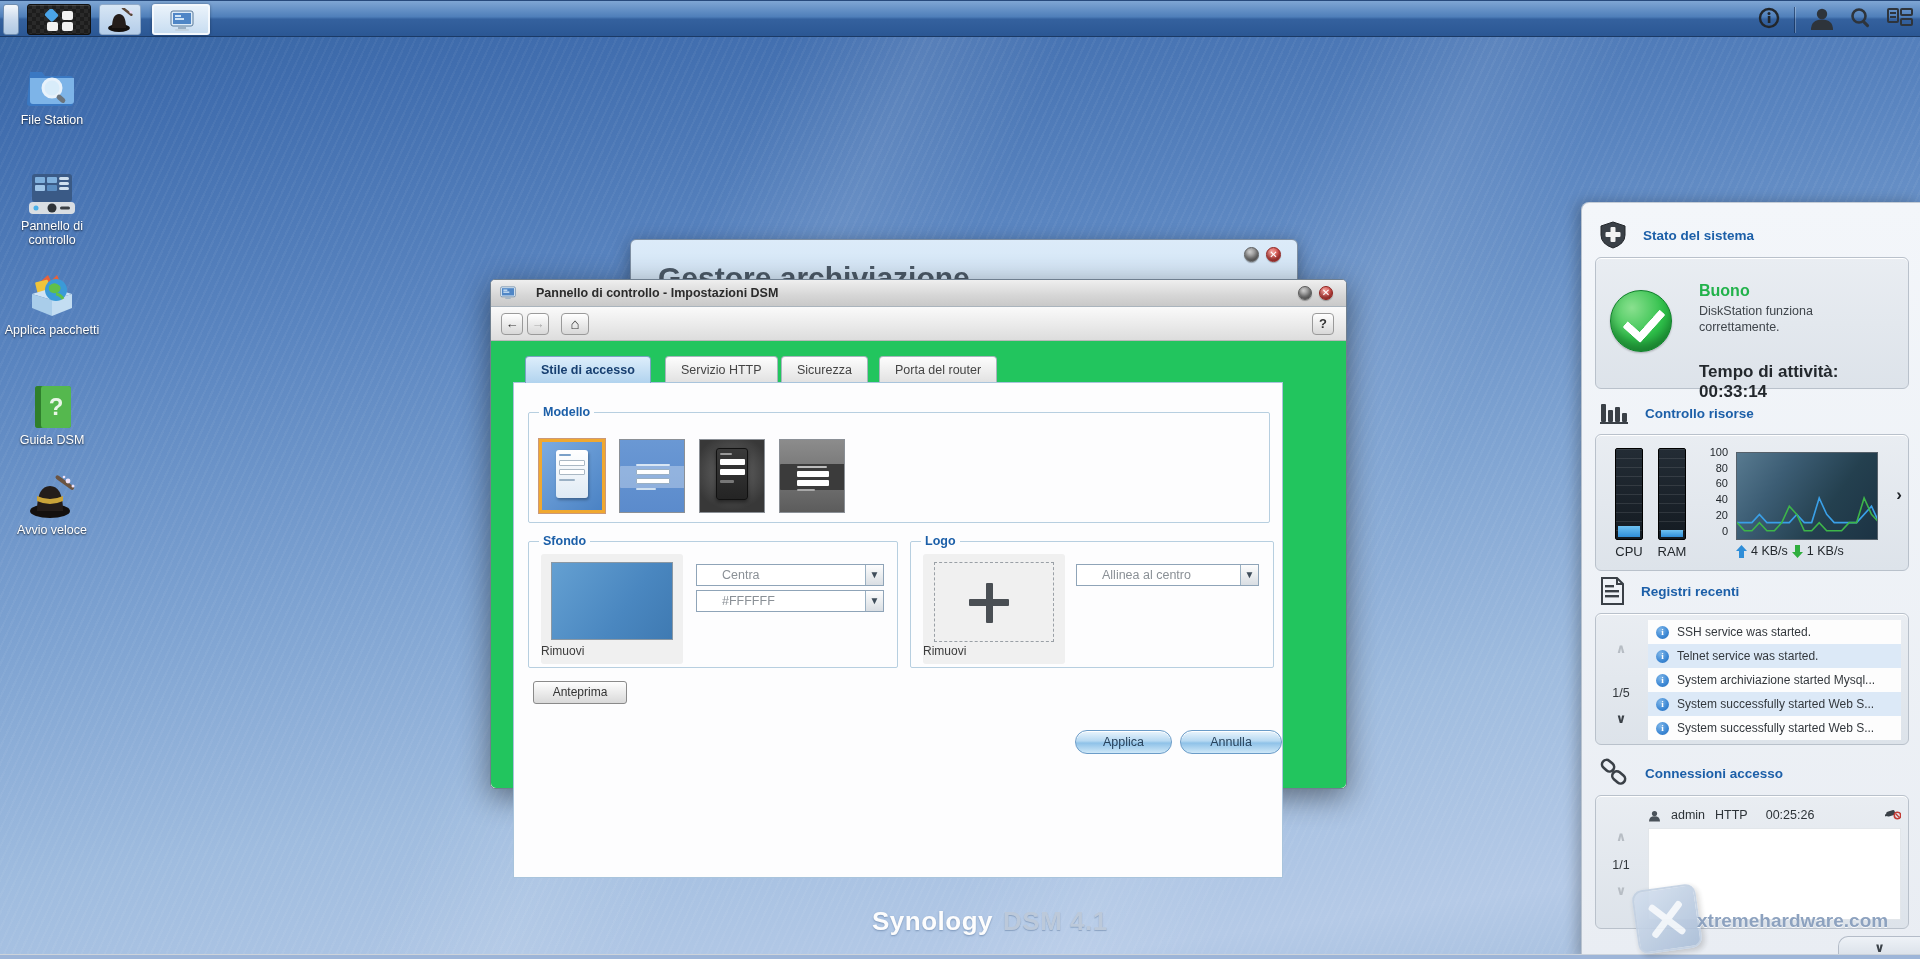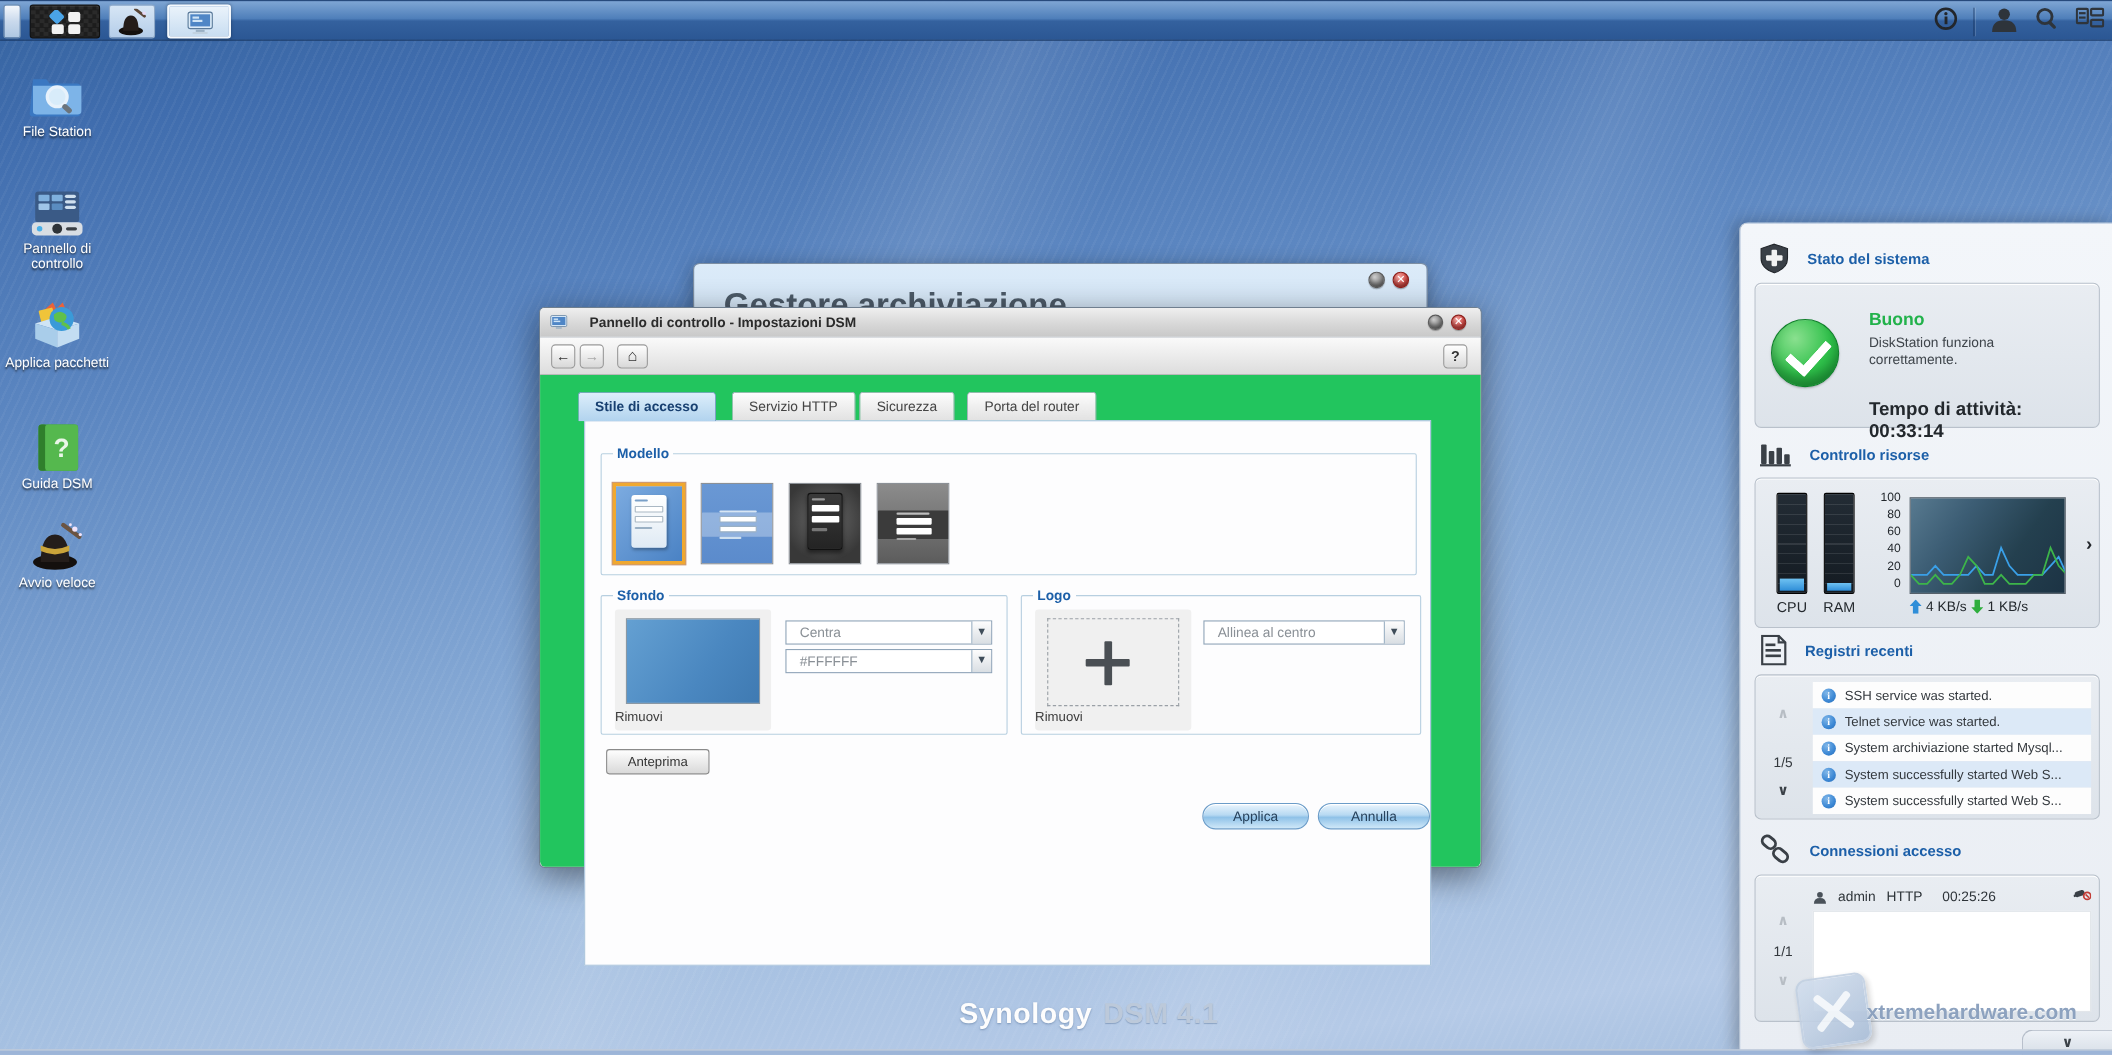--- a/index.html
+++ b/index.html
@@ -54,31 +54,31 @@
   #dlg-toolbar { position:absolute; left:0; top:27px; right:0; height:34px;
     background:linear-gradient(#fafafa,#dddddd); border-bottom:1px solid #b9b9b9; }
   .nav-btn { position:absolute; top:6px; width:22px; height:22px; border-radius:4px; text-align:center; line-height:20px;
     background:linear-gradient(#ffffff,#d8d8d8); border:1px solid #9a9a9a; font-size:13px; font-weight:bold; color:#333; cursor:pointer; }
   .nav-btn.disabled { color:#aaa; cursor:default; }
   #dlg-body { position:absolute; left:0; top:61px; right:0; bottom:0; background:#22c55e; border-radius:0 0 5px 5px; }
   .tab { position:absolute; top:15px; height:26px; padding:0 15px; line-height:26px; font-size:12.5px; color:#444;
     background:linear-gradient(#fdfdfd,#e2e2e2); border:1px solid #a8b4bd; border-bottom:none;
     border-radius:4px 4px 0 0; cursor:pointer; z-index:2; }
   .tab.active { background:linear-gradient(#ddeefb,#b1d3ee); color:#173f70; font-weight:bold; border-color:#7ba2c4; height:27px; }
-  #tab-panel { position:absolute; left:40px; top:41px; width:770px; height:496px; background:#fdfdfe; border:1px solid #a9c4dc; z-index:1; }
+  #tab-panel { position:absolute; left:22px; top:41px; width:770px; height:496px; background:#fdfdfe; border:1px solid #a9c4dc; z-index:1; }
   fieldset.fs { position:absolute; border:1px solid #b7cfe0; border-radius:2px; }
   fieldset.fs legend { margin-left:10px; padding:0 4px; font-size:12.5px; font-weight:bold; color:#1c5fa8; }
   .thumb { position:absolute; top:20px; width:66px; height:74px; border:1px solid #8b9096; cursor:pointer; overflow:hidden; }
   .thumb.selected { border:3px solid #f0a830; box-shadow:0 0 0 1px #c97; }
   .mini-card { position:absolute; border-radius:3px; }
   .mini-line { position:absolute; border-radius:1px; }
   .prev-card { position:absolute; background:#f0f0f0; border-radius:3px; text-align:left; }
   .rimuovi { position:absolute; left:0; right:0; bottom:6px; font-size:12px; color:#3c3c3c; cursor:pointer; }
   .combo { position:absolute; height:22px; background:#fff; border:1px solid #8fa4b8; font-size:12.5px; color:#8a9096;
-    line-height:20px; padding-left:12px; cursor:pointer; }
+    line-height:20px; padding-left:25px; cursor:pointer; }
   .combo .arrow { position:absolute; right:0; top:0; bottom:0; width:18px; border-left:1px solid #9ab0c2;
     background:linear-gradient(#fdfdfd,#d9dee3); color:#3f4d5a; font-size:10px; text-align:center; line-height:20px; }
   .dashed-box { position:absolute; border:1px dashed #9aa0a6; }
   .plusbar { position:absolute; background:#4a4f54; border-radius:1px; }
   .btn-plain { position:absolute; height:23px; border:1px solid #8a8a8a; border-radius:3px;
     background:linear-gradient(#fefefe,#d9d9d9); font-size:12px; color:#333; text-align:center; line-height:21px; cursor:pointer; }
   .btn-blue { position:absolute; height:24px; border:1px solid #6b9cc8; border-radius:12px;
     background:linear-gradient(#eaf5fd,#b7d9f2 45%,#8fc2e8 55%,#cfe8f8); font-size:12.5px; color:#27425c;
     text-align:center; line-height:22px; cursor:pointer; box-shadow:inset 0 1px 0 #fff; }
 

